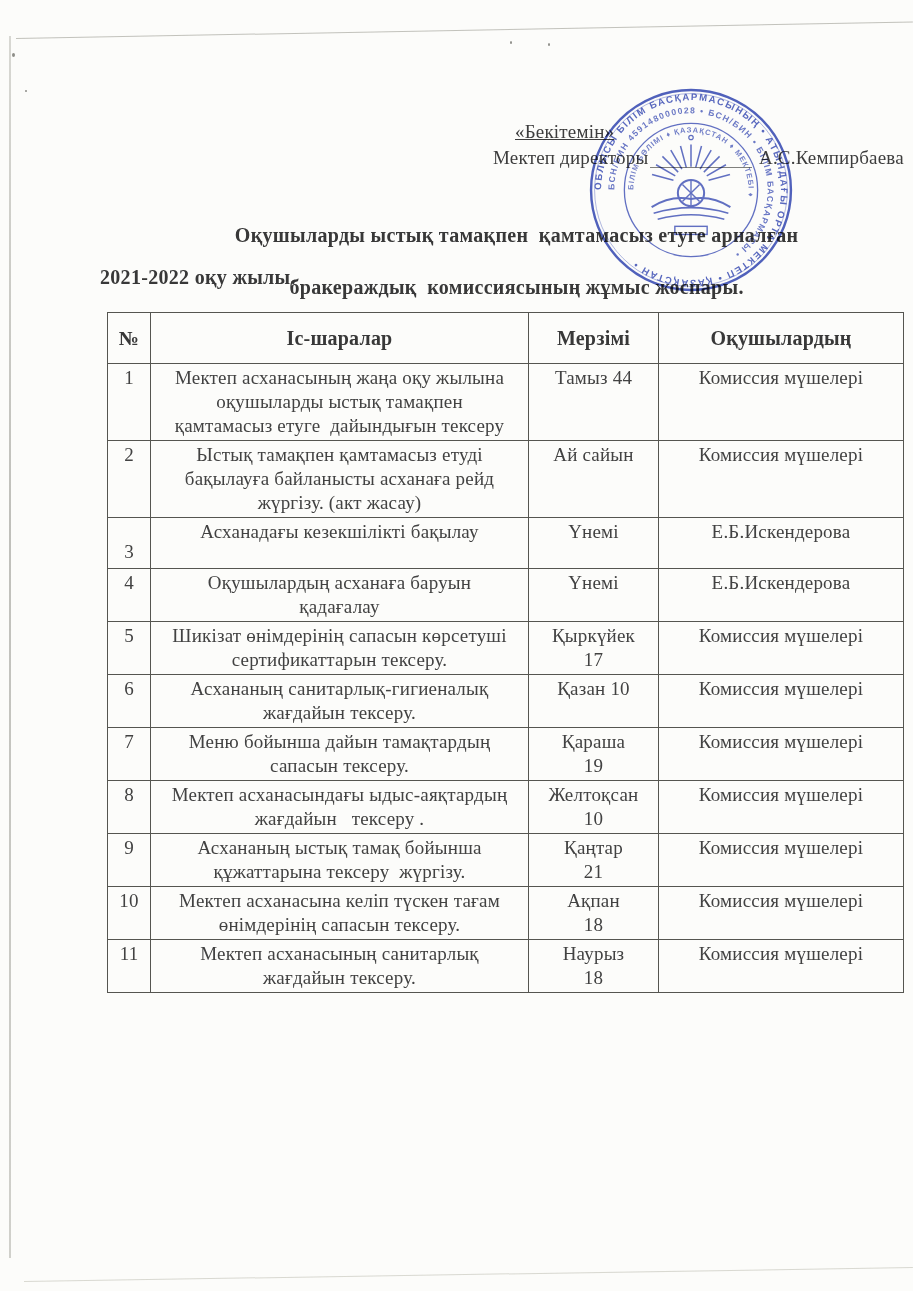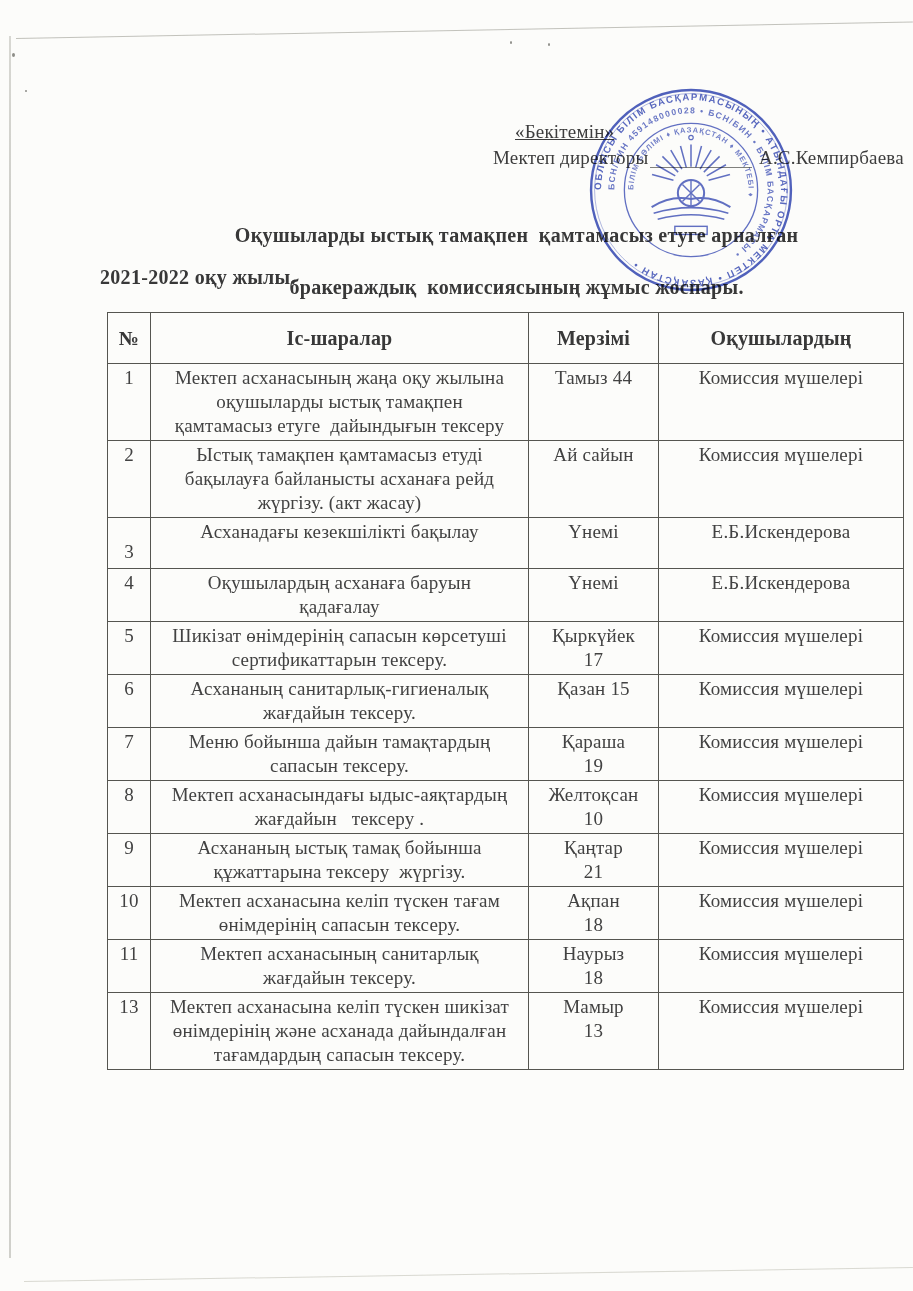--- a/index.html
+++ b/index.html
@@ -217,21 +217,21 @@
         <div>Қыркүйек</div>
         <div>17</div>
       </td>
       <td class="col-responsible">Комиссия мүшелері</td>
     </tr>
 
     <tr>
       <td class="col-num">6</td>
       <td class="col-activity">Асхананың санитарлық-гигиеналық жағдайын тексеру.</td>
       <td class="col-term">
-        <div>Қазан  15</div>
+        <div>Қазан  10</div>
         <div></div>
       </td>
       <td class="col-responsible">Комиссия мүшелері</td>
     </tr>
 
     <tr>
       <td class="col-num">7</td>
       <td class="col-activity">Меню бойынша дайын тамақтардың сапасын тексеру.</td>
       <td class="col-term">
         <div>Қараша</div>
@@ -274,25 +274,16 @@
       <td class="col-num">11</td>
       <td class="col-activity">Мектеп асханасының санитарлық жағдайын тексеру.</td>
       <td class="col-term">
         <div>Наурыз</div>
         <div>18</div>
       </td>
       <td class="col-responsible">Комиссия мүшелері</td>
     </tr>
 
 
-    <tr>
-      <td class="col-num">13</td>
-      <td class="col-activity">Мектеп асханасына келіп түскен шикізат өнімдерінің және асханада дайындалған тағамдардың сапасын тексеру.</td>
-      <td class="col-term">
-        <div>Мамыр</div>
-        <div>13</div>
-      </td>
-      <td class="col-responsible">Комиссия мүшелері</td>
-    </tr>
   </tbody>
   </table>
 
 </div>
 
 </body></html>

